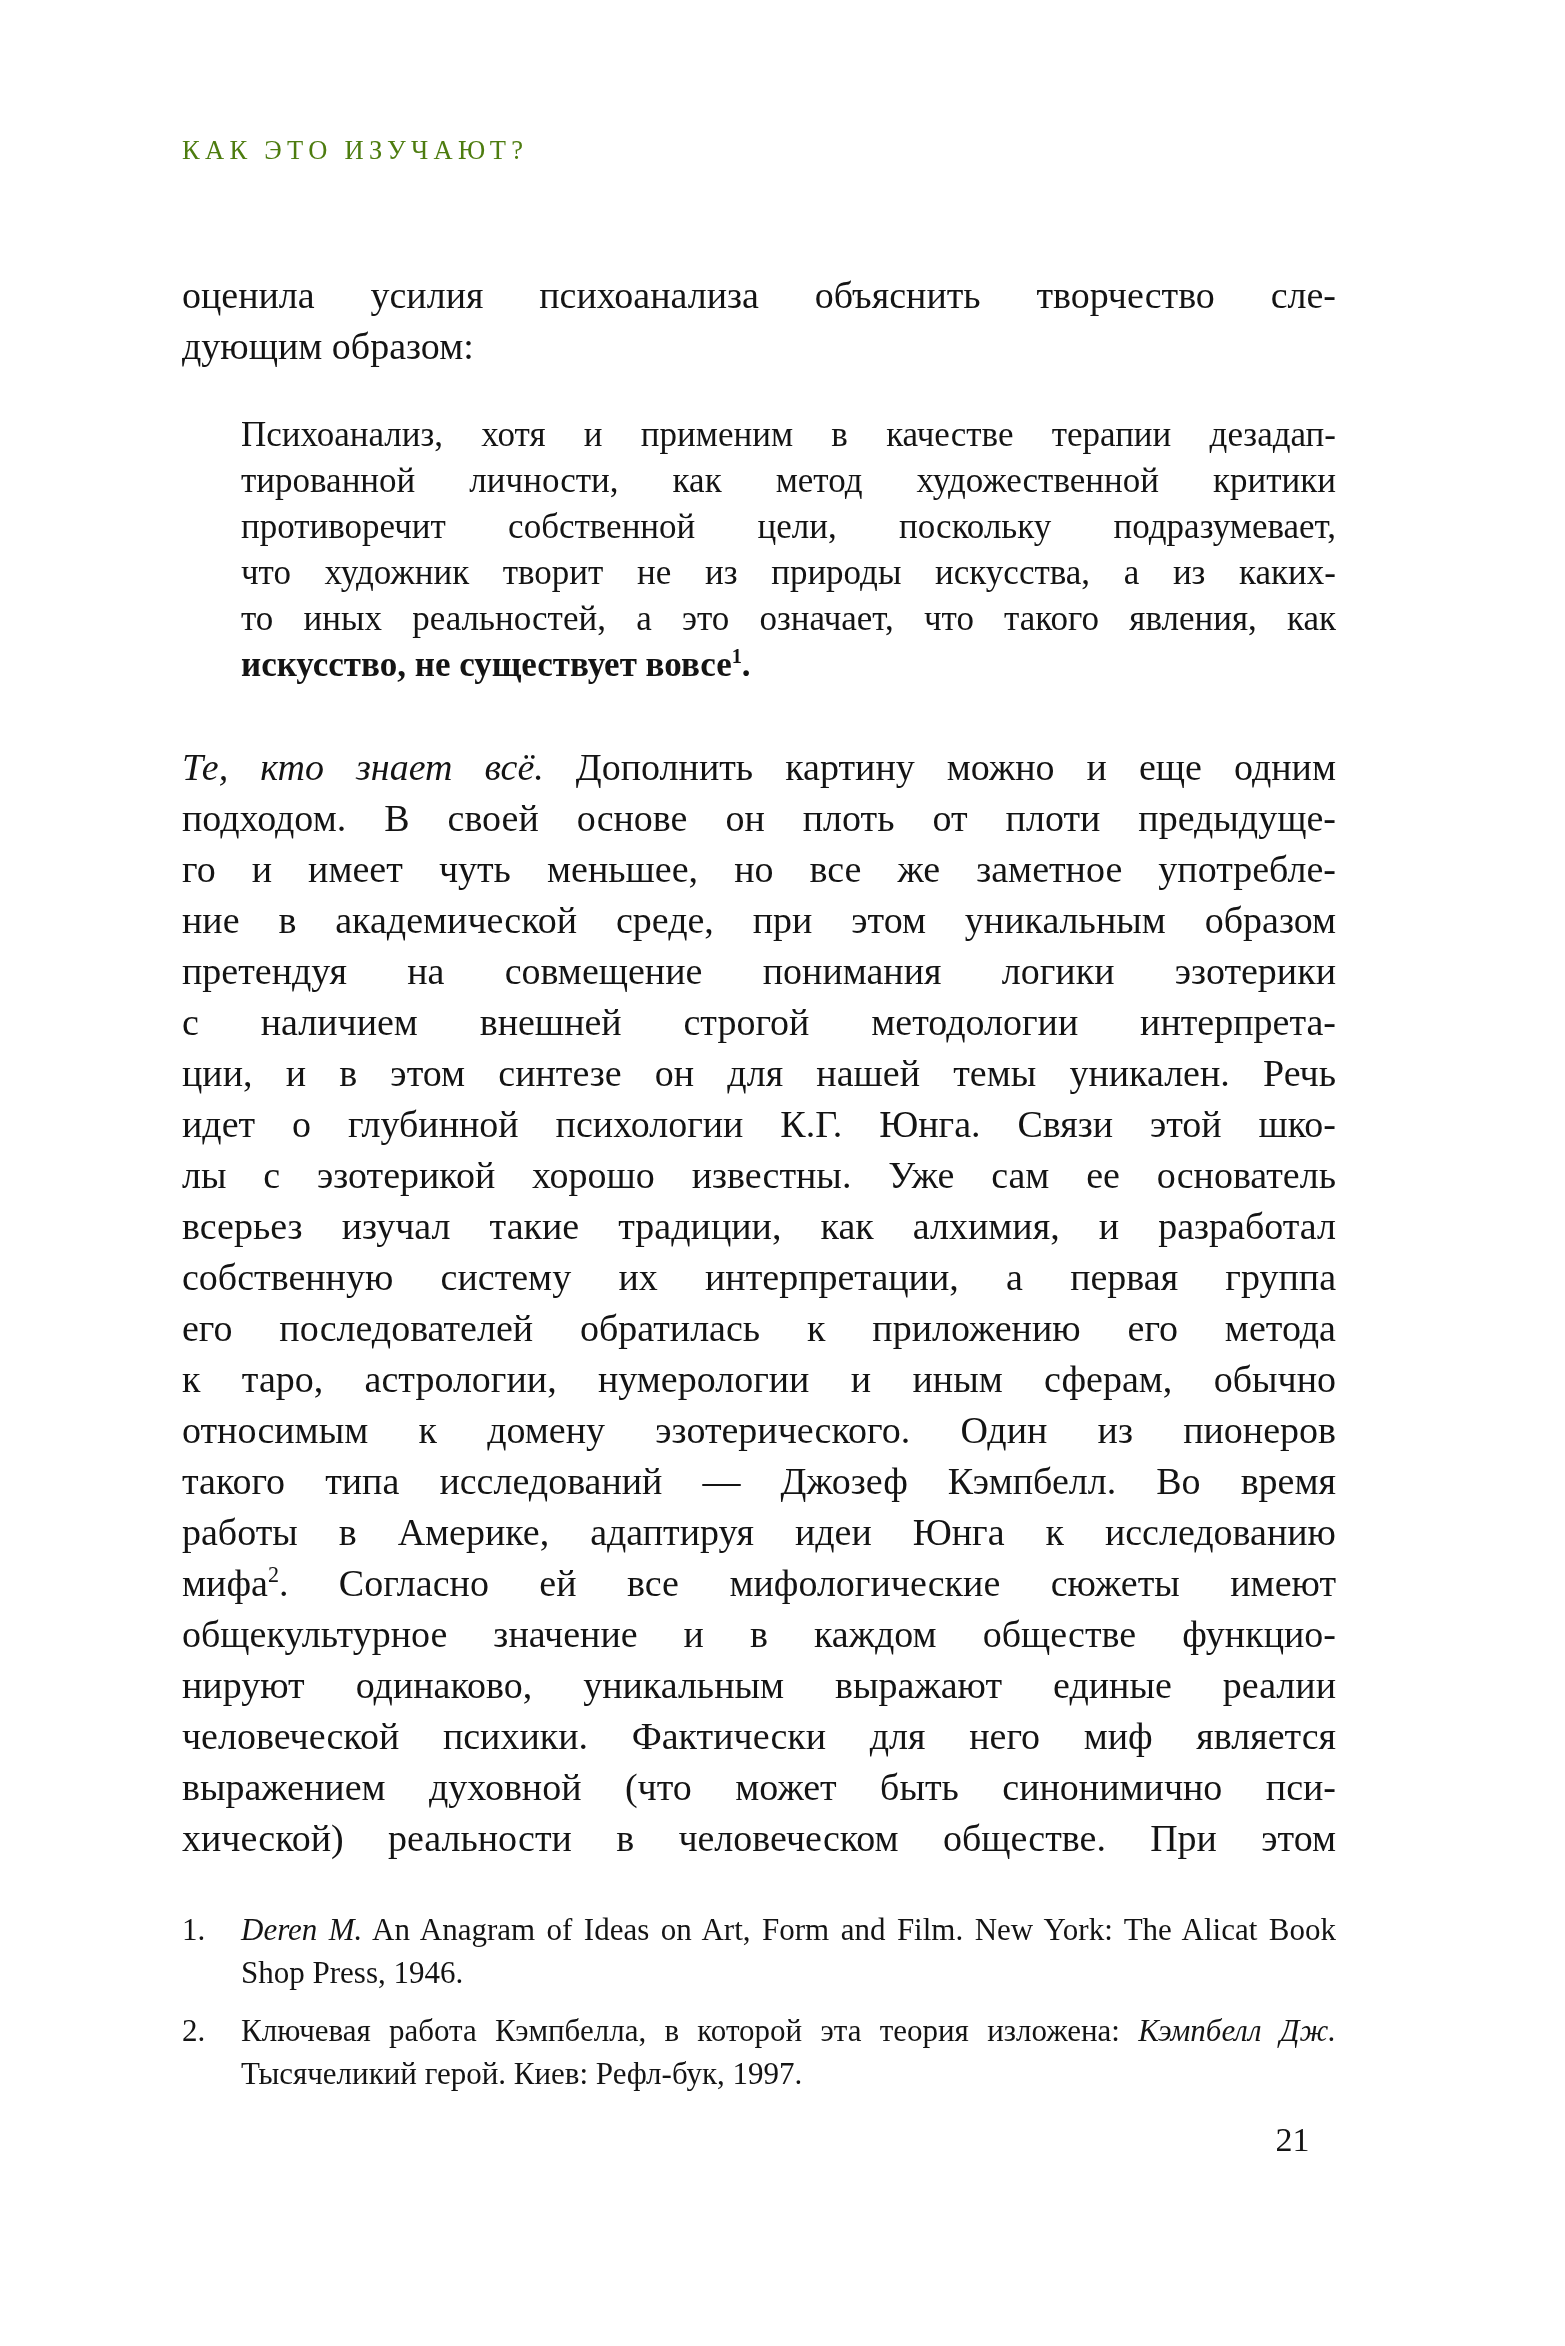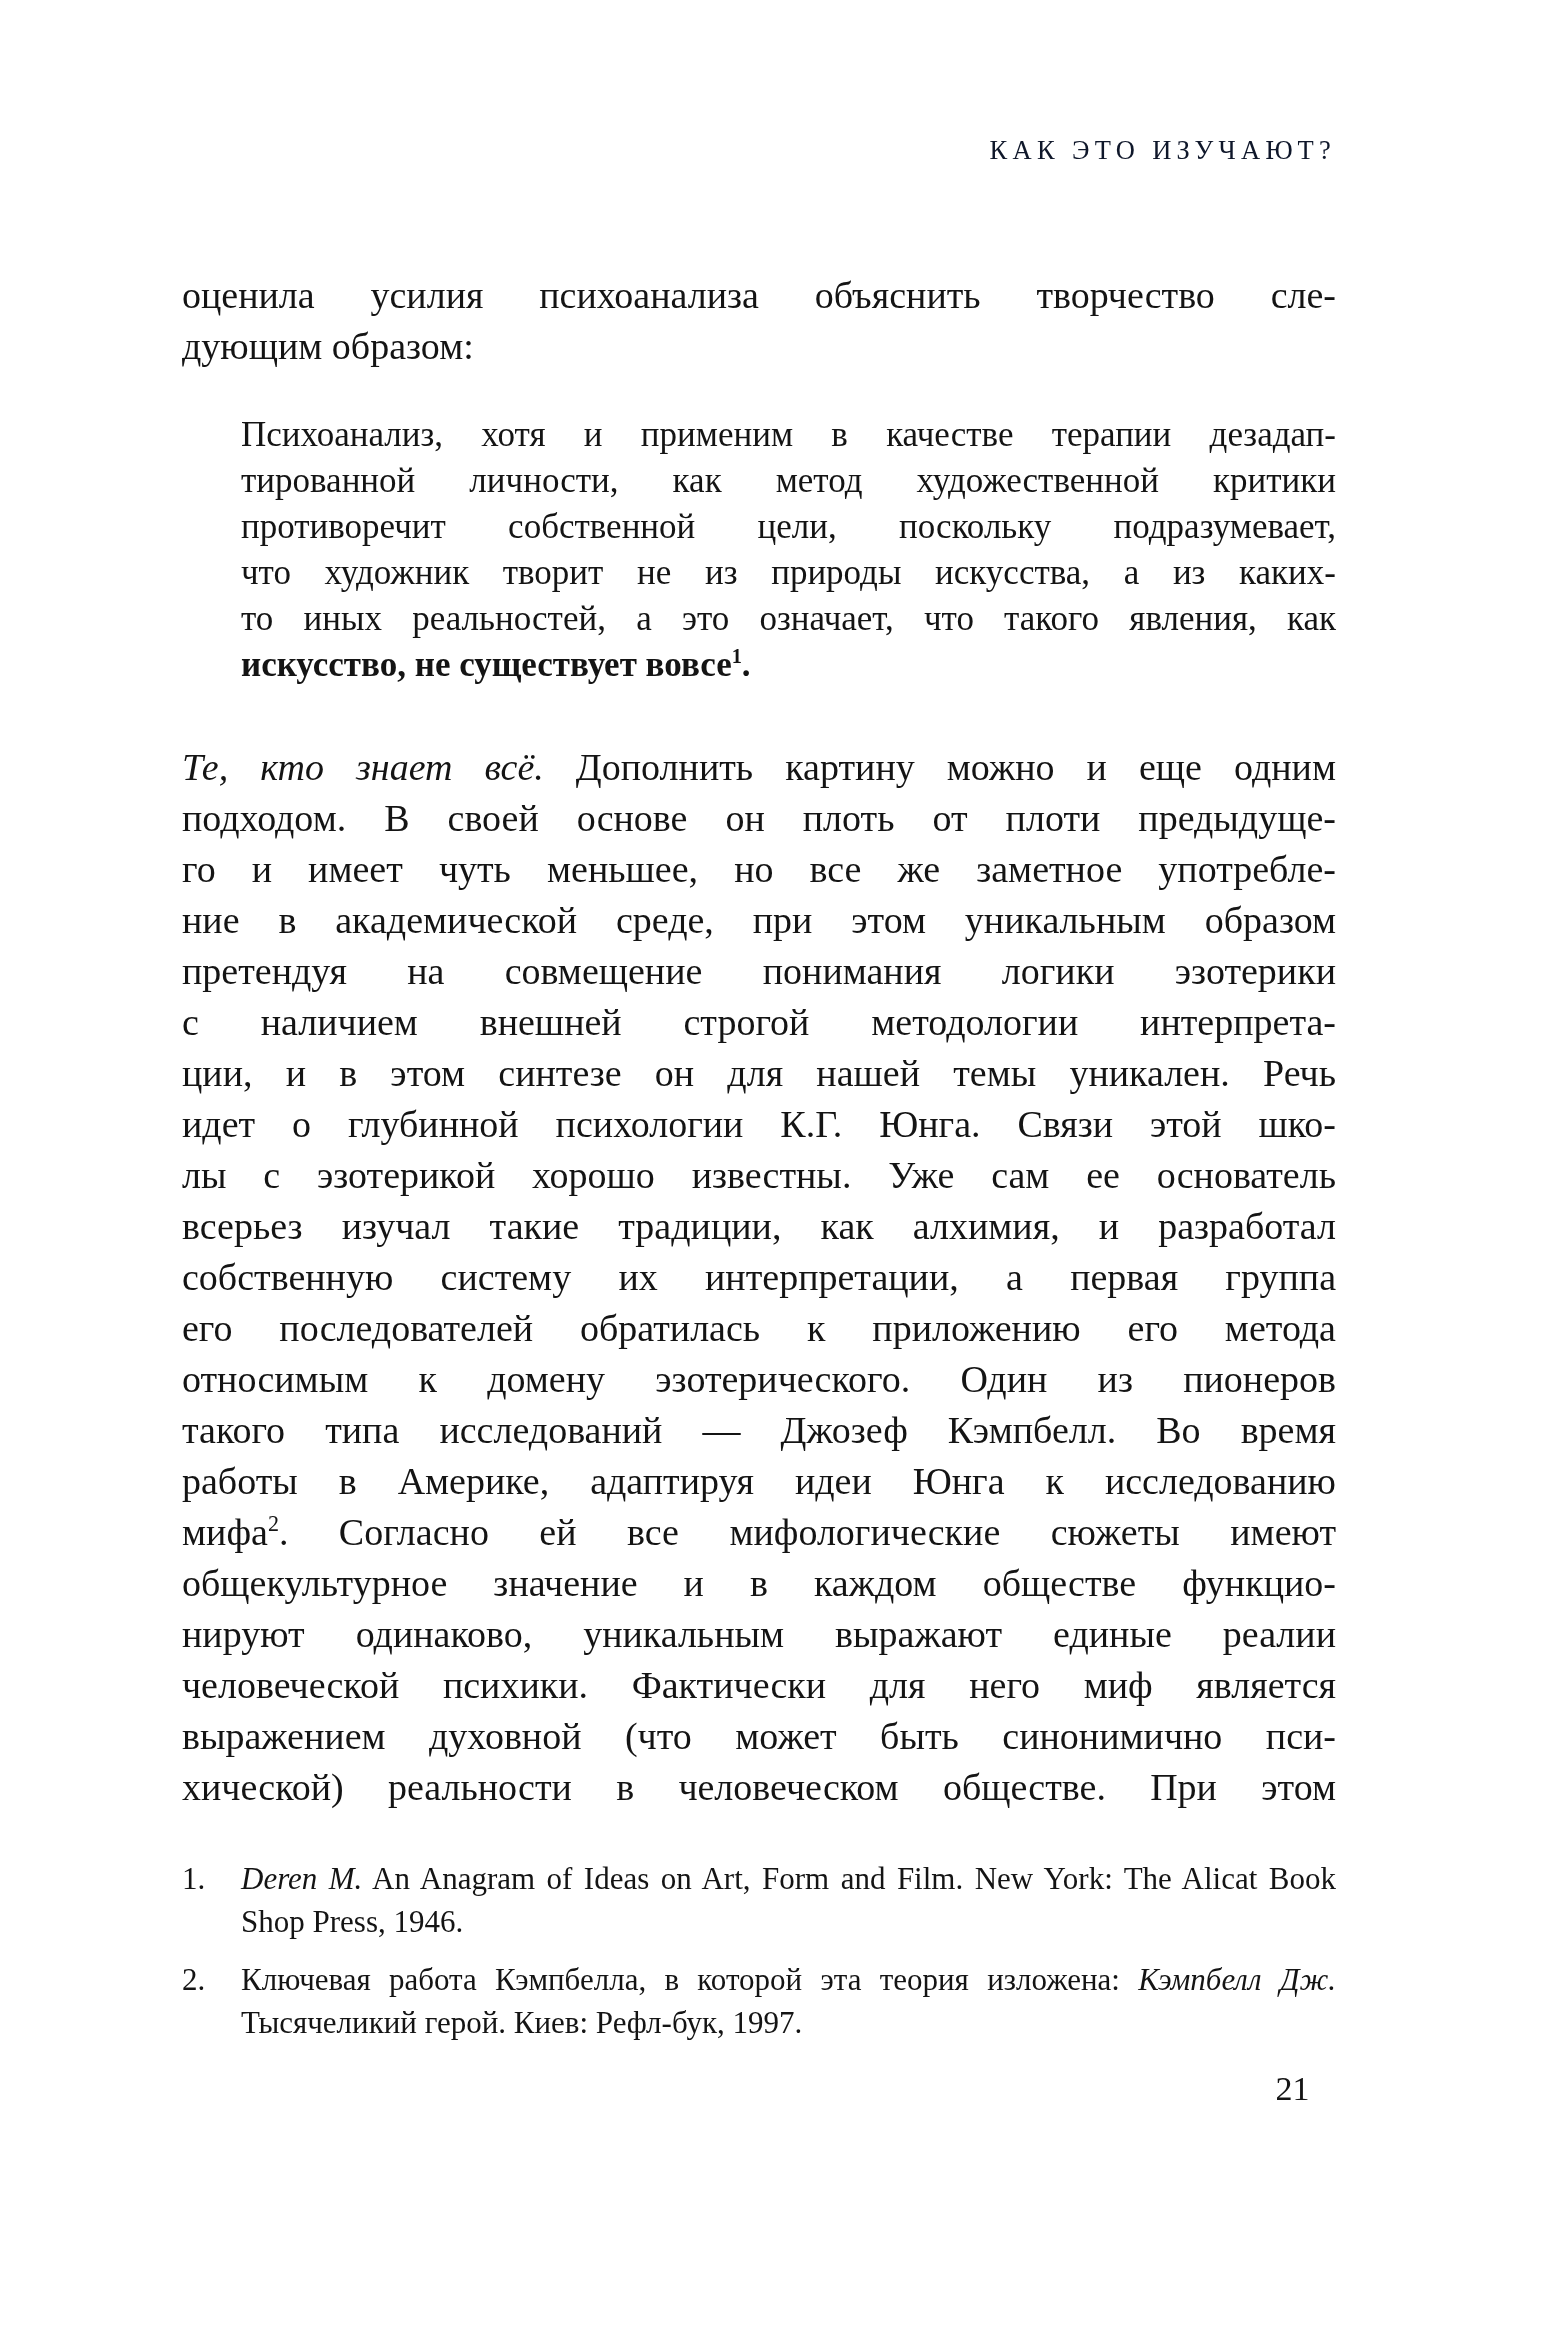--- a/index.html
+++ b/index.html
@@ -18,23 +18,22 @@
     height: 2347px;
     background: #ffffff;
   }
   .content {
     padding: 134px 229px 0 182px; 
   }
   
   .running-header {
     font-size: 26.5px;
     letter-spacing: 0.2em;
-    text-align: right;
     line-height: 32px;
-    color: #0f172a;
+    color: #4d7c0f;
   }
   
   .intro { margin-top: 104px; }
   .bodyline {
     font-size: 38px;
     line-height: 51px;
     text-align: justify;
     text-align-last: justify;
   }
   .bodyline.lastline { text-align-last: left; }
@@ -107,20 +106,21 @@
       <div class="bodyline">го и имеет чуть меньшее, но все же заметное употребле-</div>
       <div class="bodyline">ние в академической среде, при этом уникальным образом</div>
       <div class="bodyline">претендуя на совмещение понимания логики эзотерики</div>
       <div class="bodyline">с наличием внешней строгой методологии интерпрета-</div>
       <div class="bodyline">ции, и в этом синтезе он для нашей темы уникален. Речь</div>
       <div class="bodyline">идет о глубинной психологии К.Г. Юнга. Связи этой шко-</div>
       <div class="bodyline">лы с эзотерикой хорошо известны. Уже сам ее основатель</div>
       <div class="bodyline">всерьез изучал такие традиции, как алхимия, и разработал</div>
       <div class="bodyline">собственную систему их интерпретации, а первая группа</div>
       <div class="bodyline">его последователей обратилась к приложению его метода</div>
+      <div class="bodyline">к таро, астрологии, нумерологии и иным сферам, обычно</div>
       <div class="bodyline">относимым к домену эзотерического. Один из пионеров</div>
       <div class="bodyline">такого типа исследований — Джозеф Кэмпбелл. Во время</div>
       <div class="bodyline">работы в Америке, адаптируя идеи Юнга к исследованию</div>
       <div class="bodyline"><span>мифа</span><sup>2</sup><span>. Согласно ей все мифологические сюжеты имеют</span></div>
       <div class="bodyline">общекультурное значение и в каждом обществе функцио-</div>
       <div class="bodyline">нируют одинаково, уникальным выражают единые реалии</div>
       <div class="bodyline">человеческой психики. Фактически для него миф является</div>
       <div class="bodyline">выражением духовной (что может быть синонимично пси-</div>
       <div class="bodyline">хической) реальности в человеческом обществе. При этом</div>
     </div>

